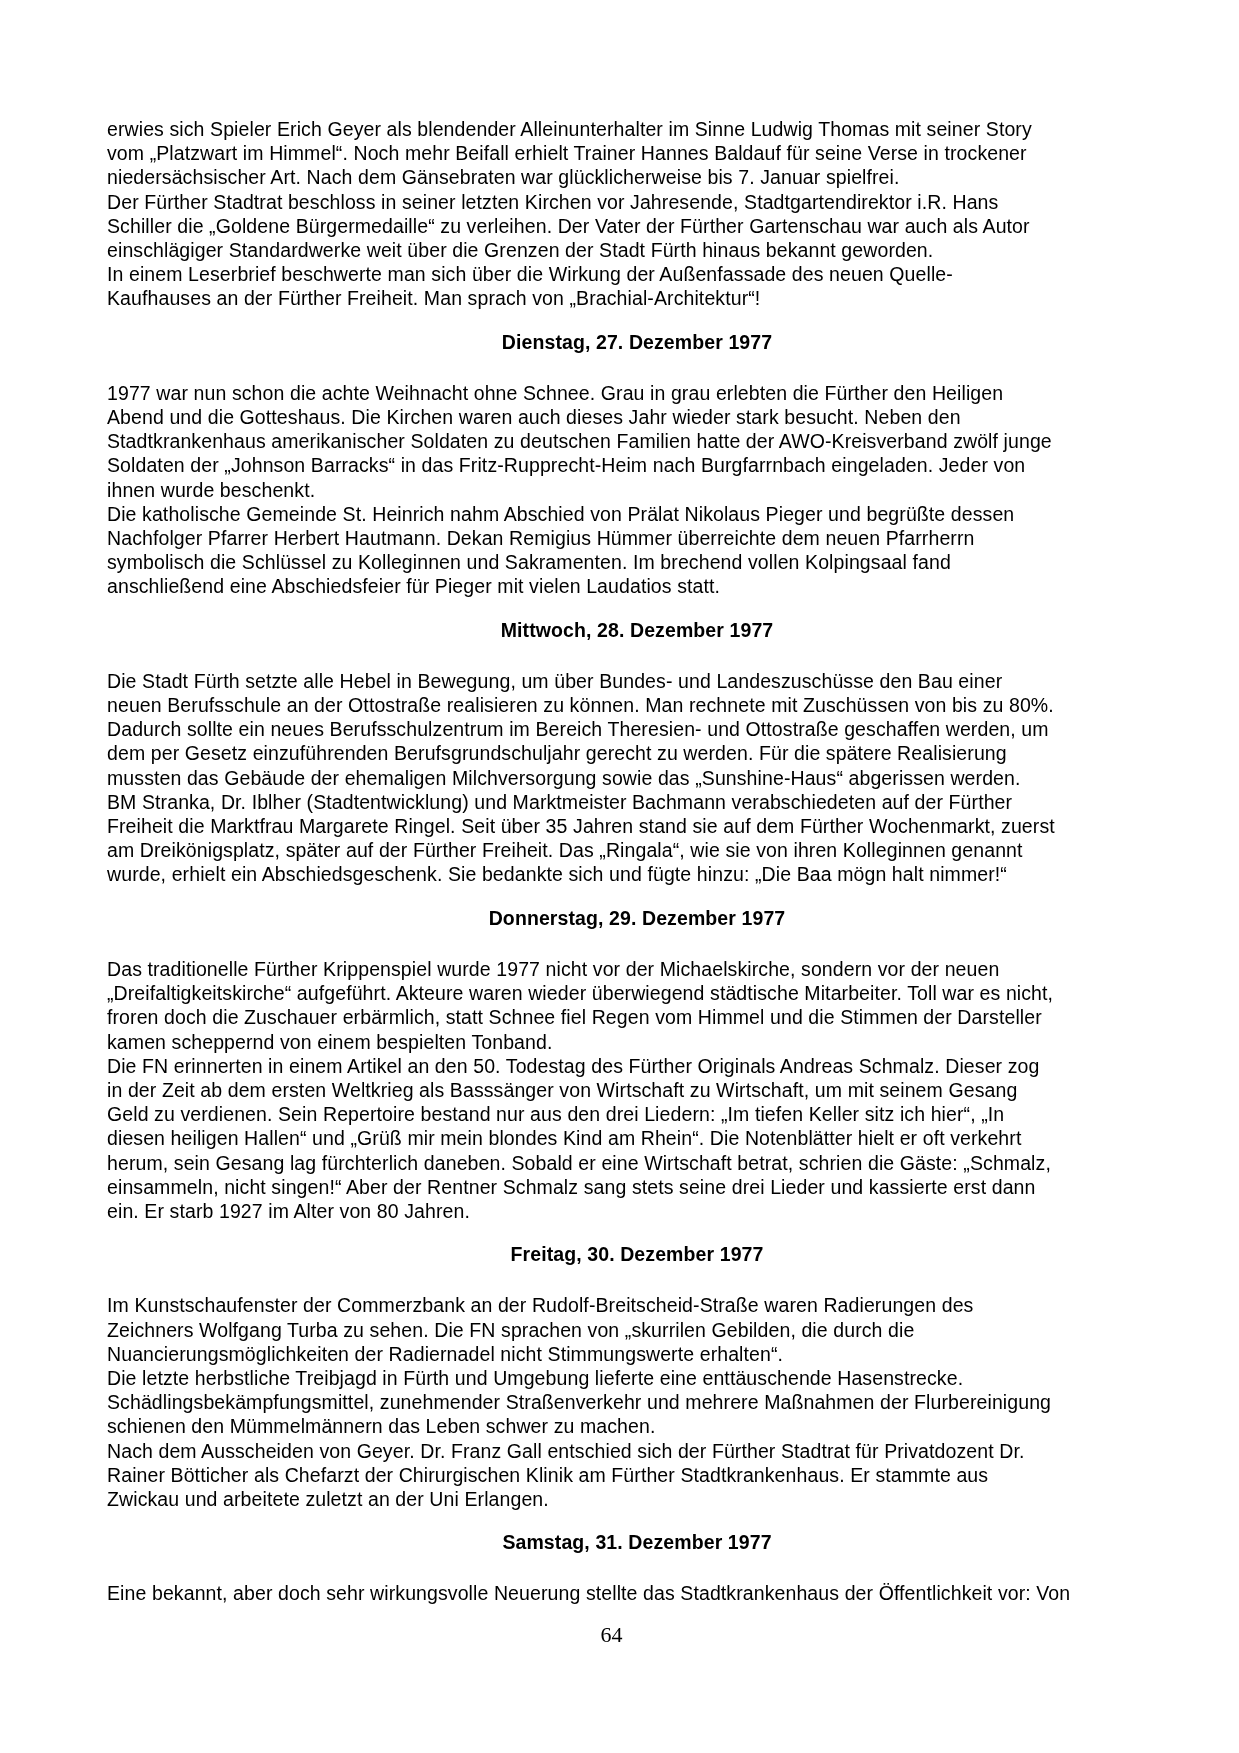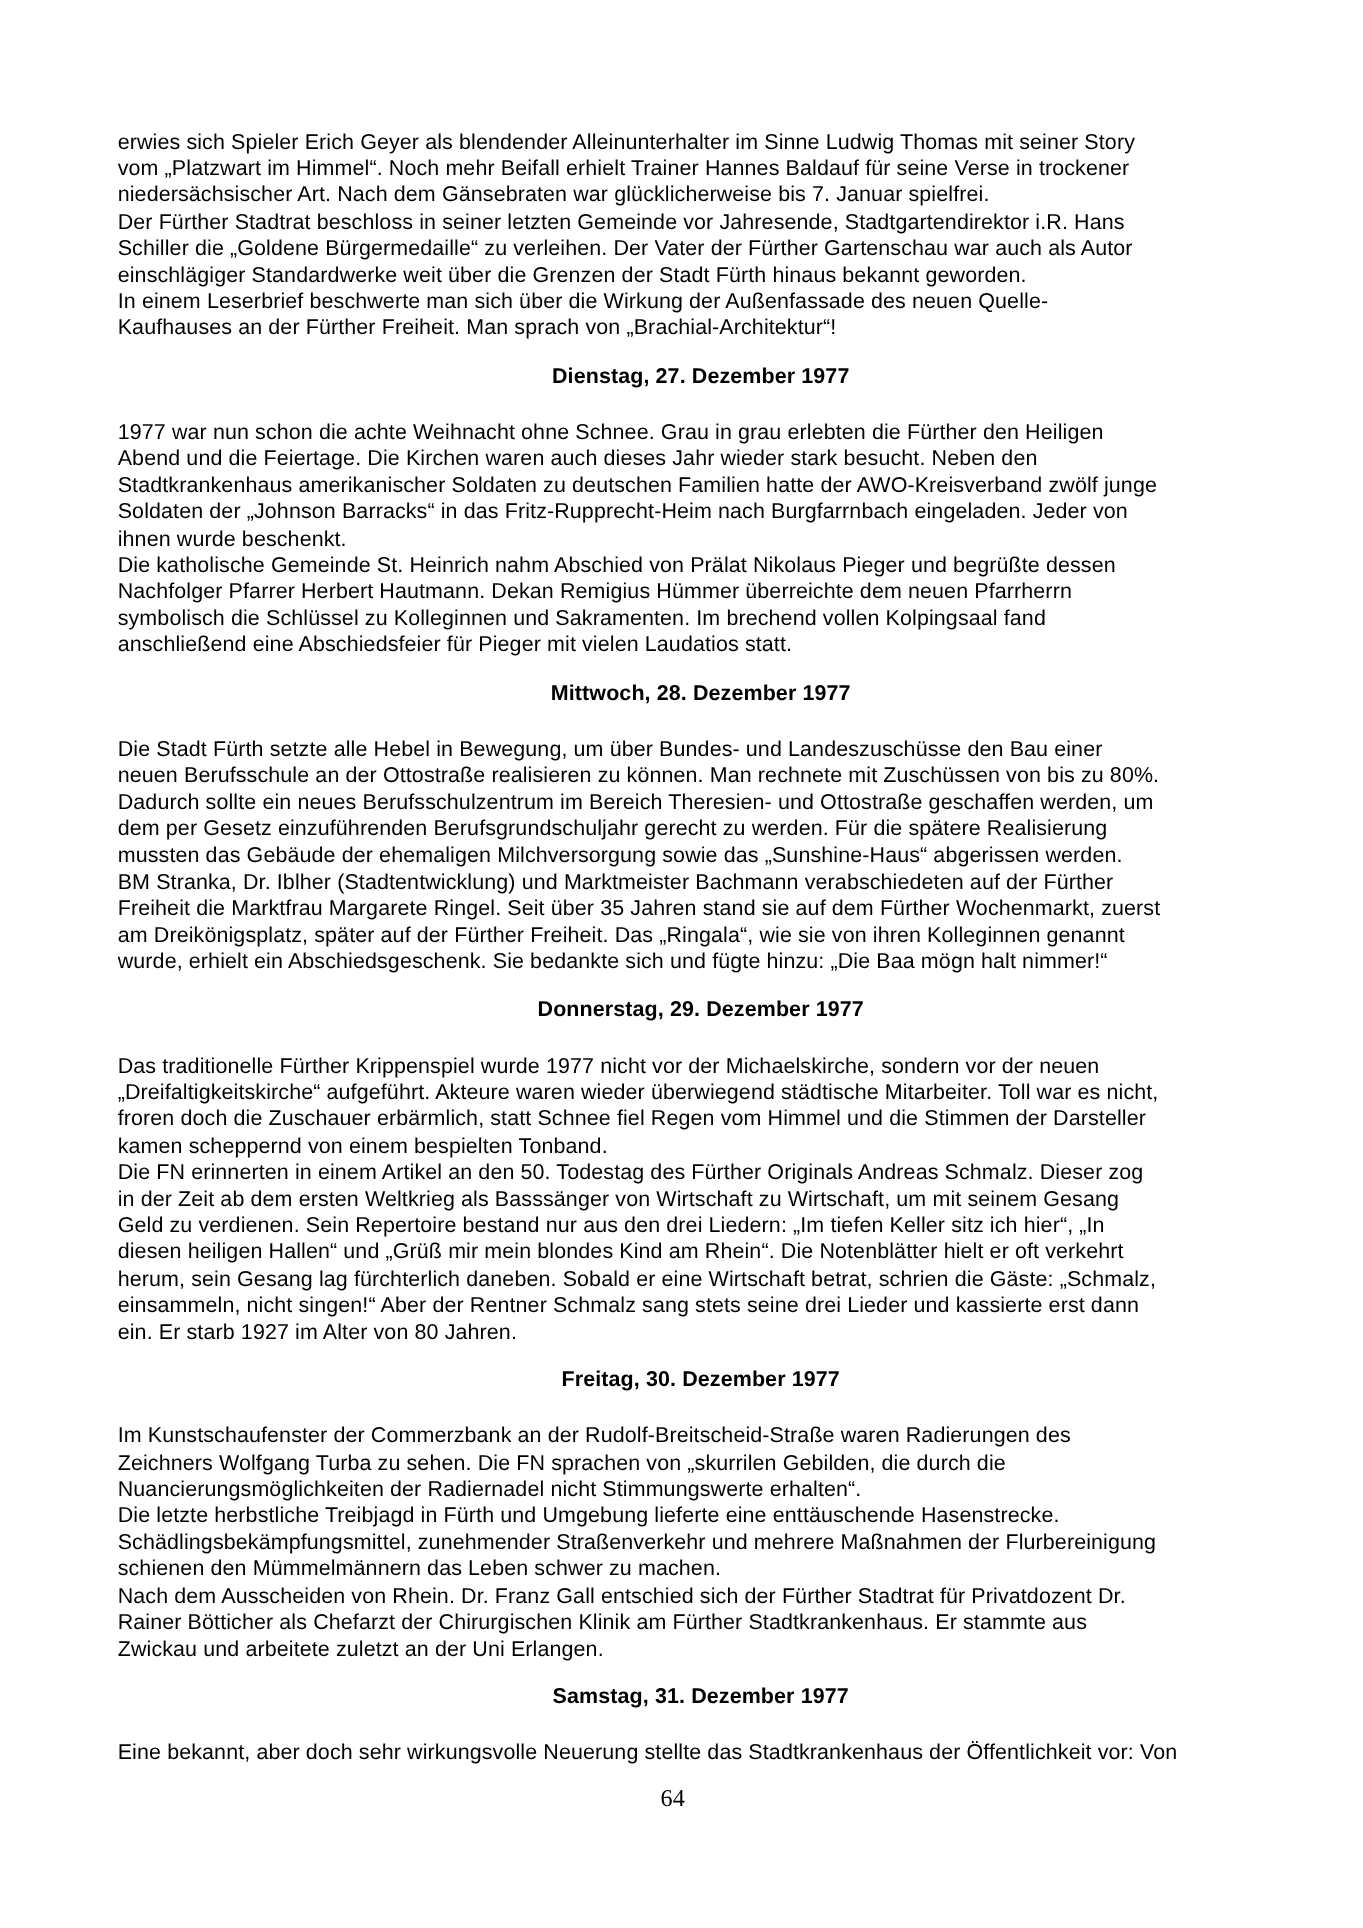--- a/index.html
+++ b/index.html
@@ -51,30 +51,30 @@
 </style>
 </head>
 <body>
 
 <div class="page">
   <div class="content">
       <div class="block">
         <div class="line">erwies sich Spieler Erich Geyer als blendender Alleinunterhalter im Sinne Ludwig Thomas mit seiner Story</div>
         <div class="line">vom „Platzwart im Himmel“. Noch mehr Beifall erhielt Trainer Hannes Baldauf für seine Verse in trockener</div>
         <div class="line">niedersächsischer Art. Nach dem Gänsebraten war glücklicherweise bis 7. Januar spielfrei.</div>
-        <div class="line">Der Fürther Stadtrat beschloss in seiner letzten Gemeinde vor Jahresende, Stadtgartendirektor i.R. Hans</div>
+        <div class="line">Der Fürther Stadtrat beschloss in seiner letzten Kirchen vor Jahresende, Stadtgartendirektor i.R. Hans</div>
         <div class="line">Schiller die „Goldene Bürgermedaille“ zu verleihen. Der Vater der Fürther Gartenschau war auch als Autor</div>
         <div class="line">einschlägiger Standardwerke weit über die Grenzen der Stadt Fürth hinaus bekannt geworden.</div>
         <div class="line">In einem Leserbrief beschwerte man sich über die Wirkung der Außenfassade des neuen Quelle-</div>
         <div class="line">Kaufhauses an der Fürther Freiheit. Man sprach von „Brachial-Architektur“!</div>
       </div>
       <div class="heading">Dienstag, 27. Dezember 1977</div>
       <div class="block">
         <div class="line">1977 war nun schon die achte Weihnacht ohne Schnee. Grau in grau erlebten die Fürther den Heiligen</div>
-        <div class="line">Abend und die Feiertage. Die Kirchen waren auch dieses Jahr wieder stark besucht. Neben den</div>
+        <div class="line">Abend und die Gotteshaus. Die Kirchen waren auch dieses Jahr wieder stark besucht. Neben den</div>
         <div class="line">Stadtkrankenhaus amerikanischer Soldaten zu deutschen Familien hatte der AWO-Kreisverband zwölf junge</div>
         <div class="line">Soldaten der „Johnson Barracks“ in das Fritz-Rupprecht-Heim nach Burgfarrnbach eingeladen. Jeder von</div>
         <div class="line">ihnen wurde beschenkt.</div>
         <div class="line">Die katholische Gemeinde St. Heinrich nahm Abschied von Prälat Nikolaus Pieger und begrüßte dessen</div>
         <div class="line">Nachfolger Pfarrer Herbert Hautmann. Dekan Remigius Hümmer überreichte dem neuen Pfarrherrn</div>
         <div class="line">symbolisch die Schlüssel zu Kolleginnen und Sakramenten. Im brechend vollen Kolpingsaal fand</div>
         <div class="line">anschließend eine Abschiedsfeier für Pieger mit vielen Laudatios statt.</div>
       </div>
       <div class="heading">Mittwoch, 28. Dezember 1977</div>
       <div class="block">
@@ -103,21 +103,21 @@
         <div class="line">ein. Er starb 1927 im Alter von 80 Jahren.</div>
       </div>
       <div class="heading">Freitag, 30. Dezember 1977</div>
       <div class="block">
         <div class="line">Im Kunstschaufenster der Commerzbank an der Rudolf-Breitscheid-Straße waren Radierungen des</div>
         <div class="line">Zeichners Wolfgang Turba zu sehen. Die FN sprachen von „skurrilen Gebilden, die durch die</div>
         <div class="line">Nuancierungsmöglichkeiten der Radiernadel nicht Stimmungswerte erhalten“.</div>
         <div class="line">Die letzte herbstliche Treibjagd in Fürth und Umgebung lieferte eine enttäuschende Hasenstrecke.</div>
         <div class="line">Schädlingsbekämpfungsmittel, zunehmender Straßenverkehr und mehrere Maßnahmen der Flurbereinigung</div>
         <div class="line">schienen den Mümmelmännern das Leben schwer zu machen.</div>
-        <div class="line">Nach dem Ausscheiden von Rhein. Dr. Franz Gall entschied sich der Fürther Stadtrat für Privatdozent Dr.</div>
+        <div class="line">Nach dem Ausscheiden von Geyer. Dr. Franz Gall entschied sich der Fürther Stadtrat für Privatdozent Dr.</div>
         <div class="line">Rainer Bötticher als Chefarzt der Chirurgischen Klinik am Fürther Stadtkrankenhaus. Er stammte aus</div>
         <div class="line">Zwickau und arbeitete zuletzt an der Uni Erlangen.</div>
       </div>
       <div class="heading">Samstag, 31. Dezember 1977</div>
       <div class="block">
         <div class="line">Eine bekannt, aber doch sehr wirkungsvolle Neuerung stellte das Stadtkrankenhaus der Öffentlichkeit vor: Von</div>
       </div>
     </div>
   <div class="page-number">64</div>
 </div>

